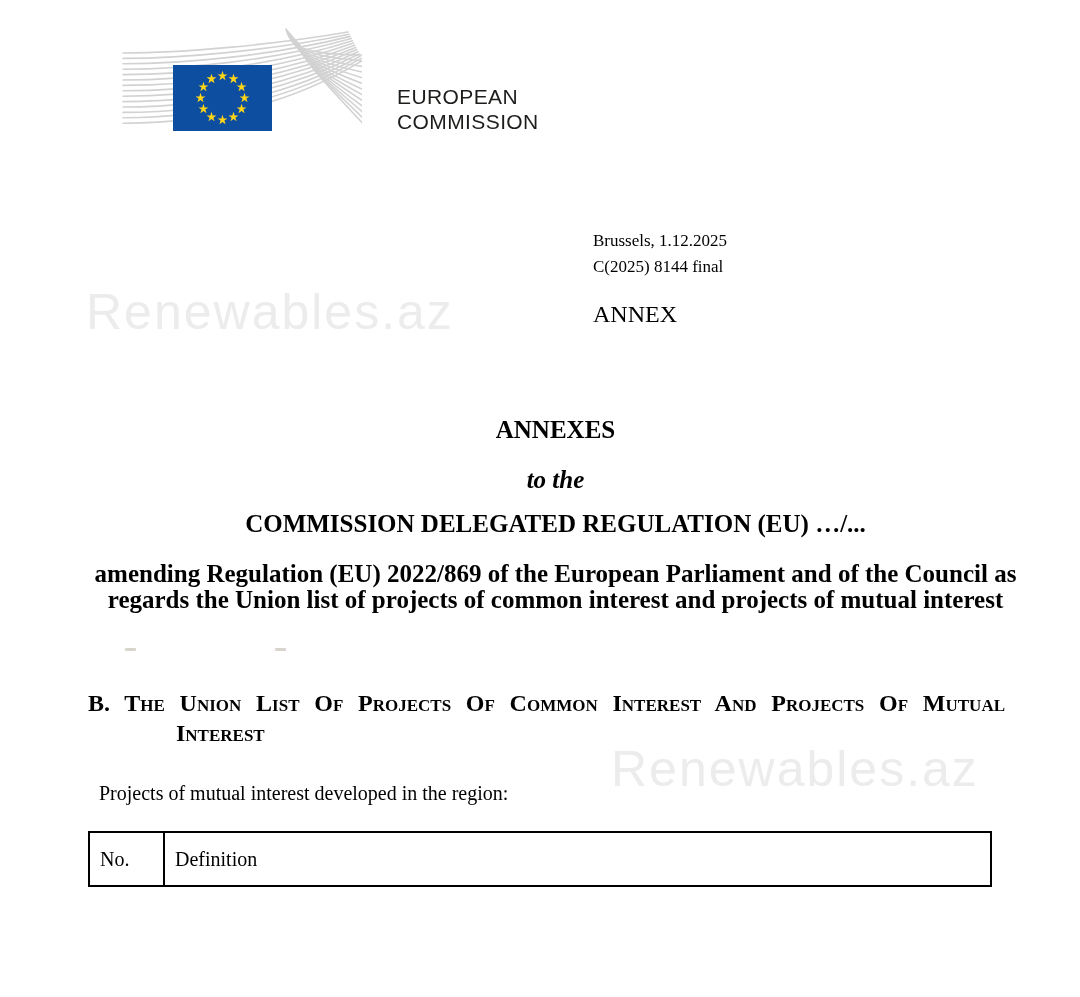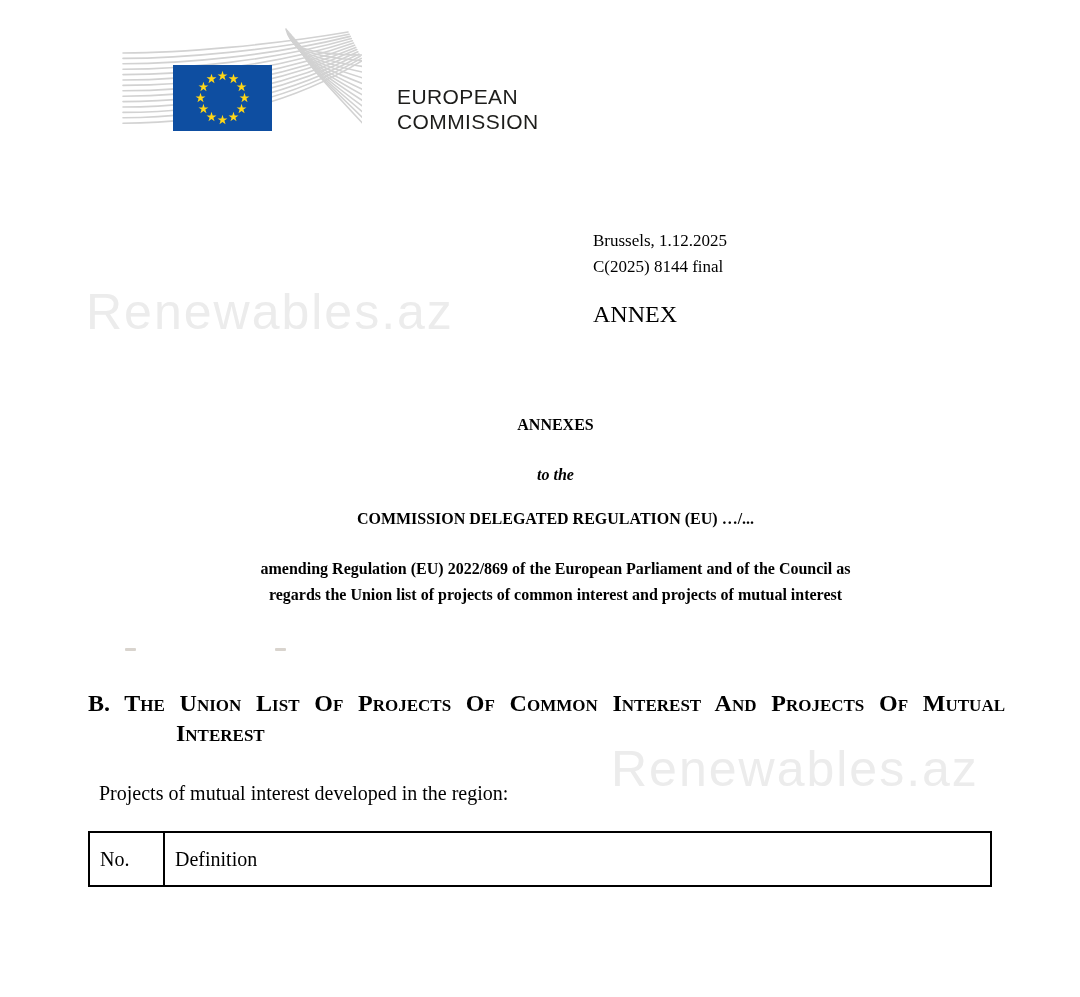--- a/index.html
+++ b/index.html
@@ -29,21 +29,21 @@
     color:#ececec;white-space:nowrap;z-index:0;
   }
   .wm-top{left:86px;top:283px;}
   .wm-bottom{left:611px;top:740px;}
 
   
   .meta{left:593px;top:228px;font-size:17px;line-height:26px;z-index:1;}
   .annex-label{left:593px;top:301px;font-size:24px;z-index:1;}
 
   
-  .cline{left:0;right:0;text-align:center;font-weight:bold;font-size:16px;z-index:1;margin-left:31px;}
+  .cline{left:0;right:0;text-align:center;font-weight:bold;font-size:25px;z-index:1;margin-left:31px;}
   .annexes{top:416px;}
   .to-the{top:466px;font-style:italic;}
   .reg-title{top:510px;}
   .subtitle1{top:560px;}
   .subtitle2{top:586px;}
 
   
   .sec-b{
     left:88px;top:688px;width:917px;
     font-weight:bold;font-variant:small-caps;

